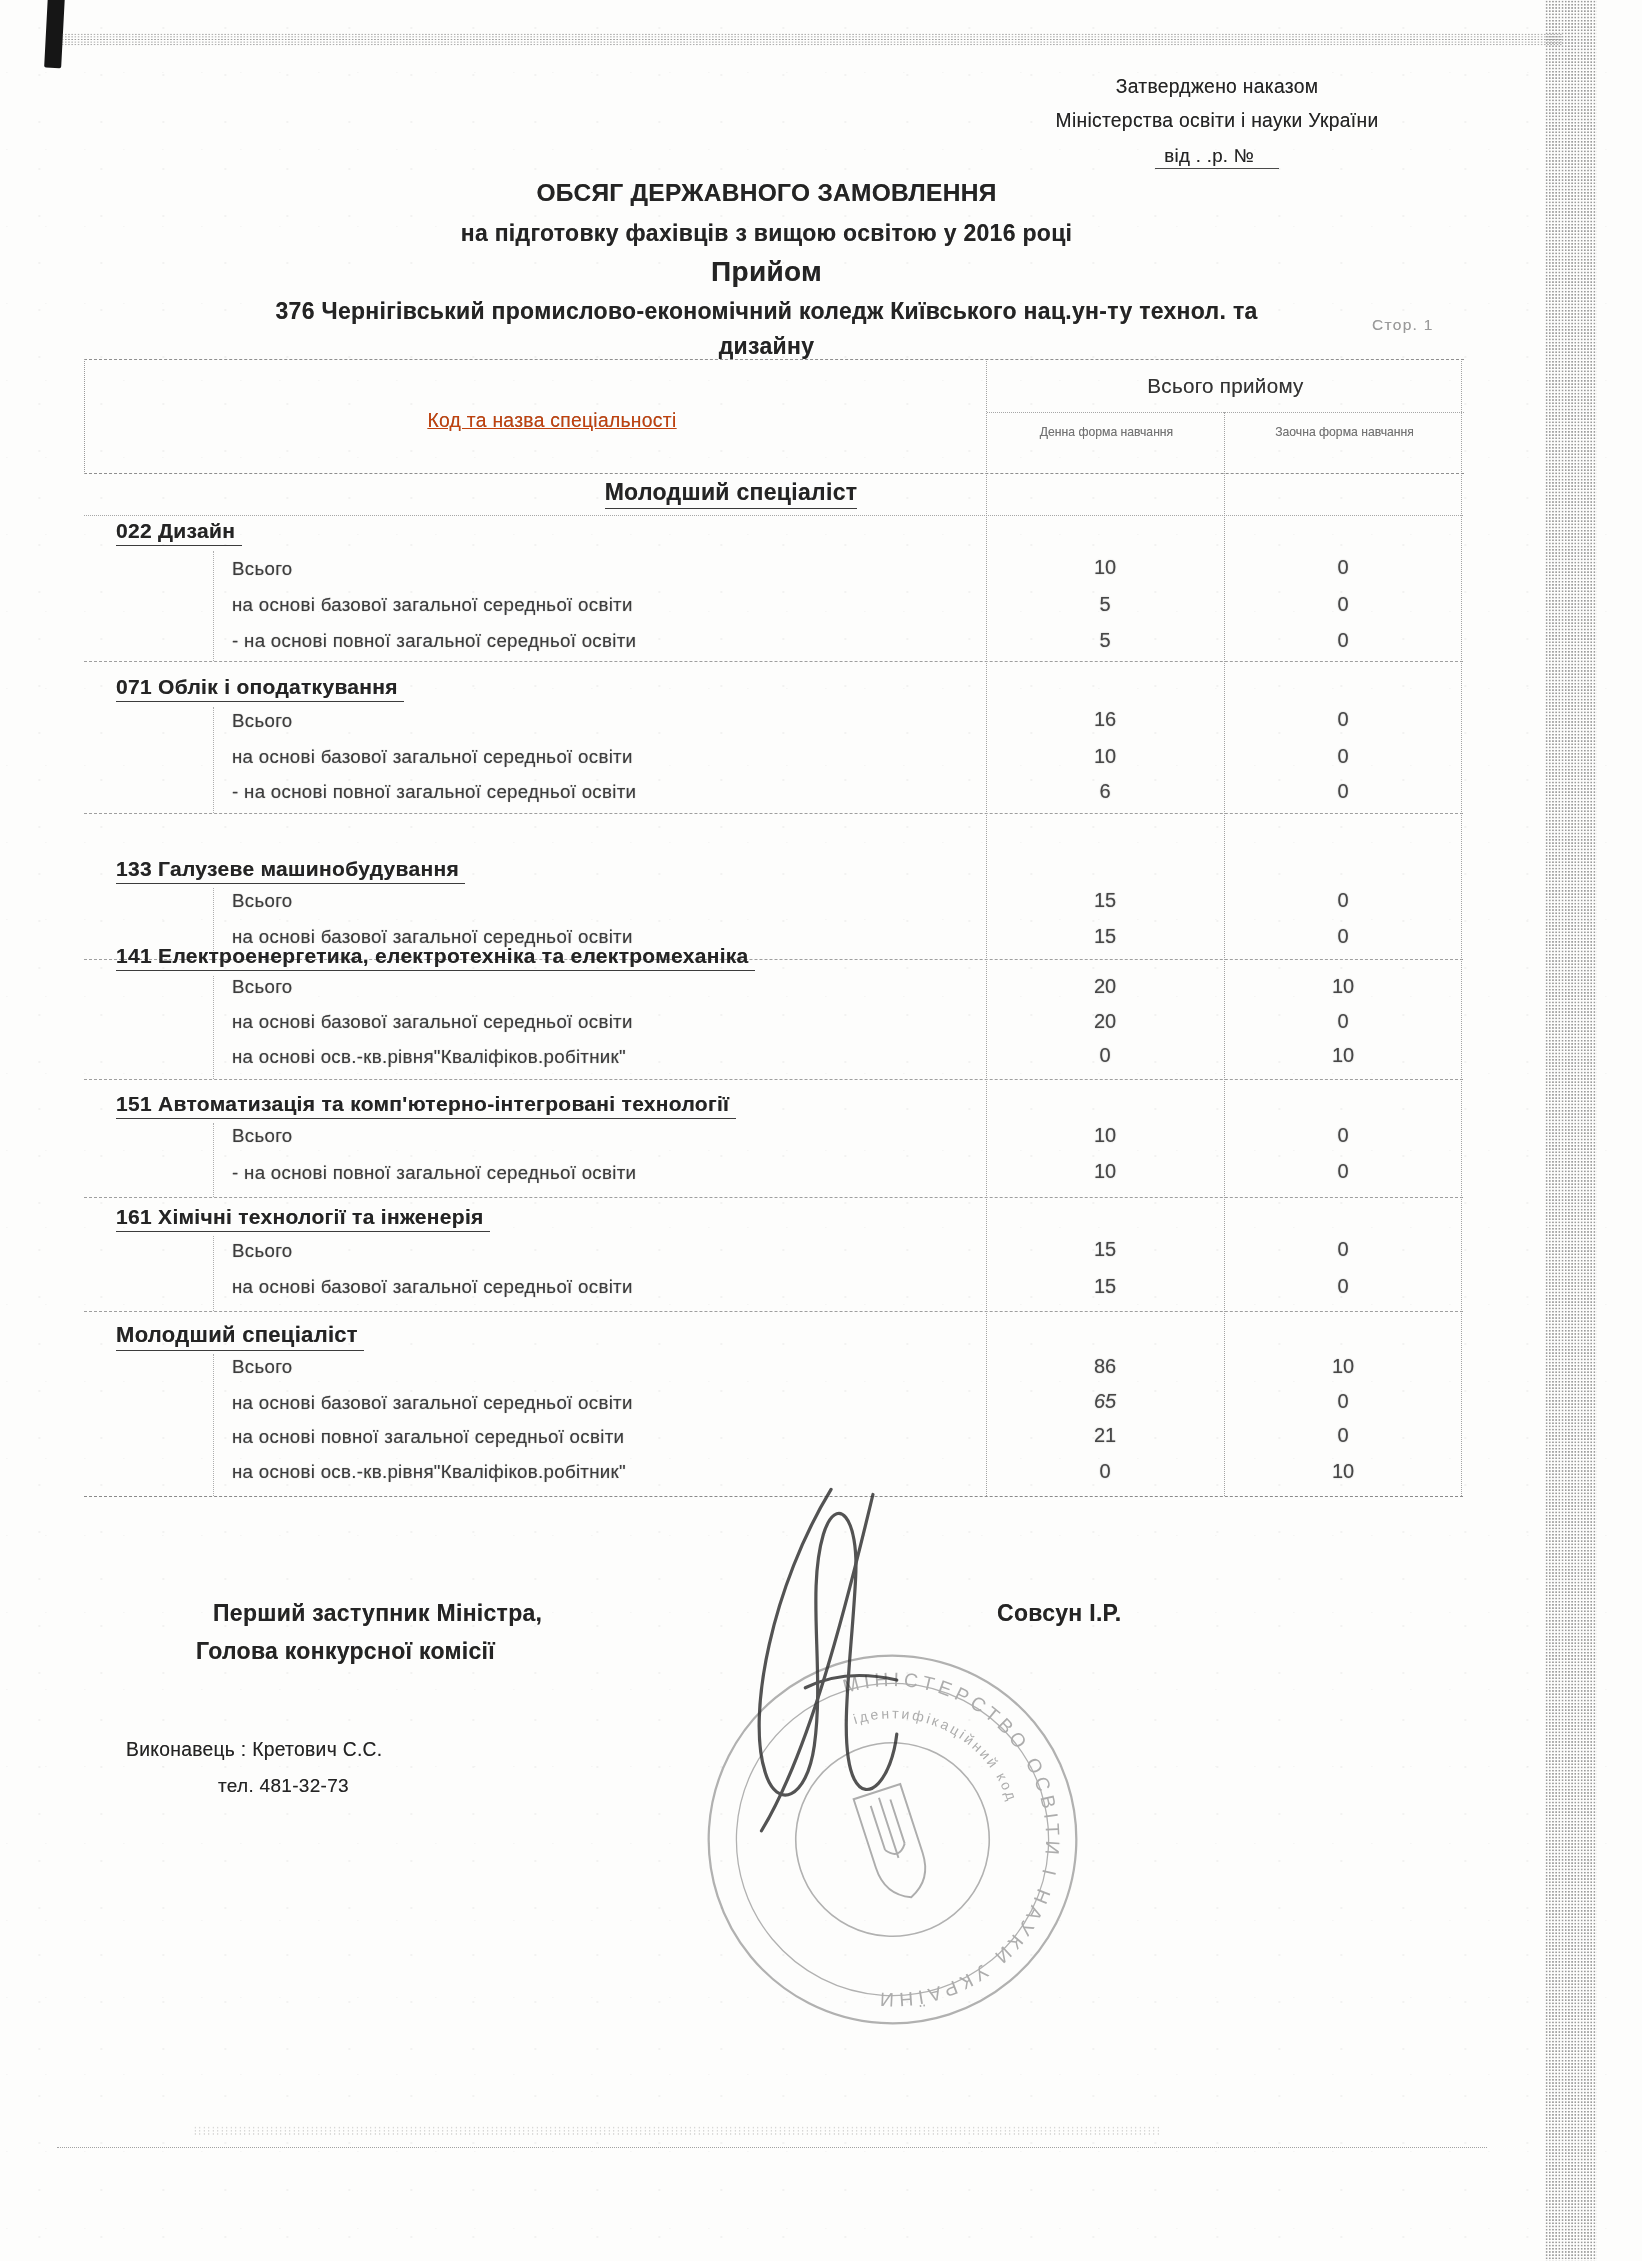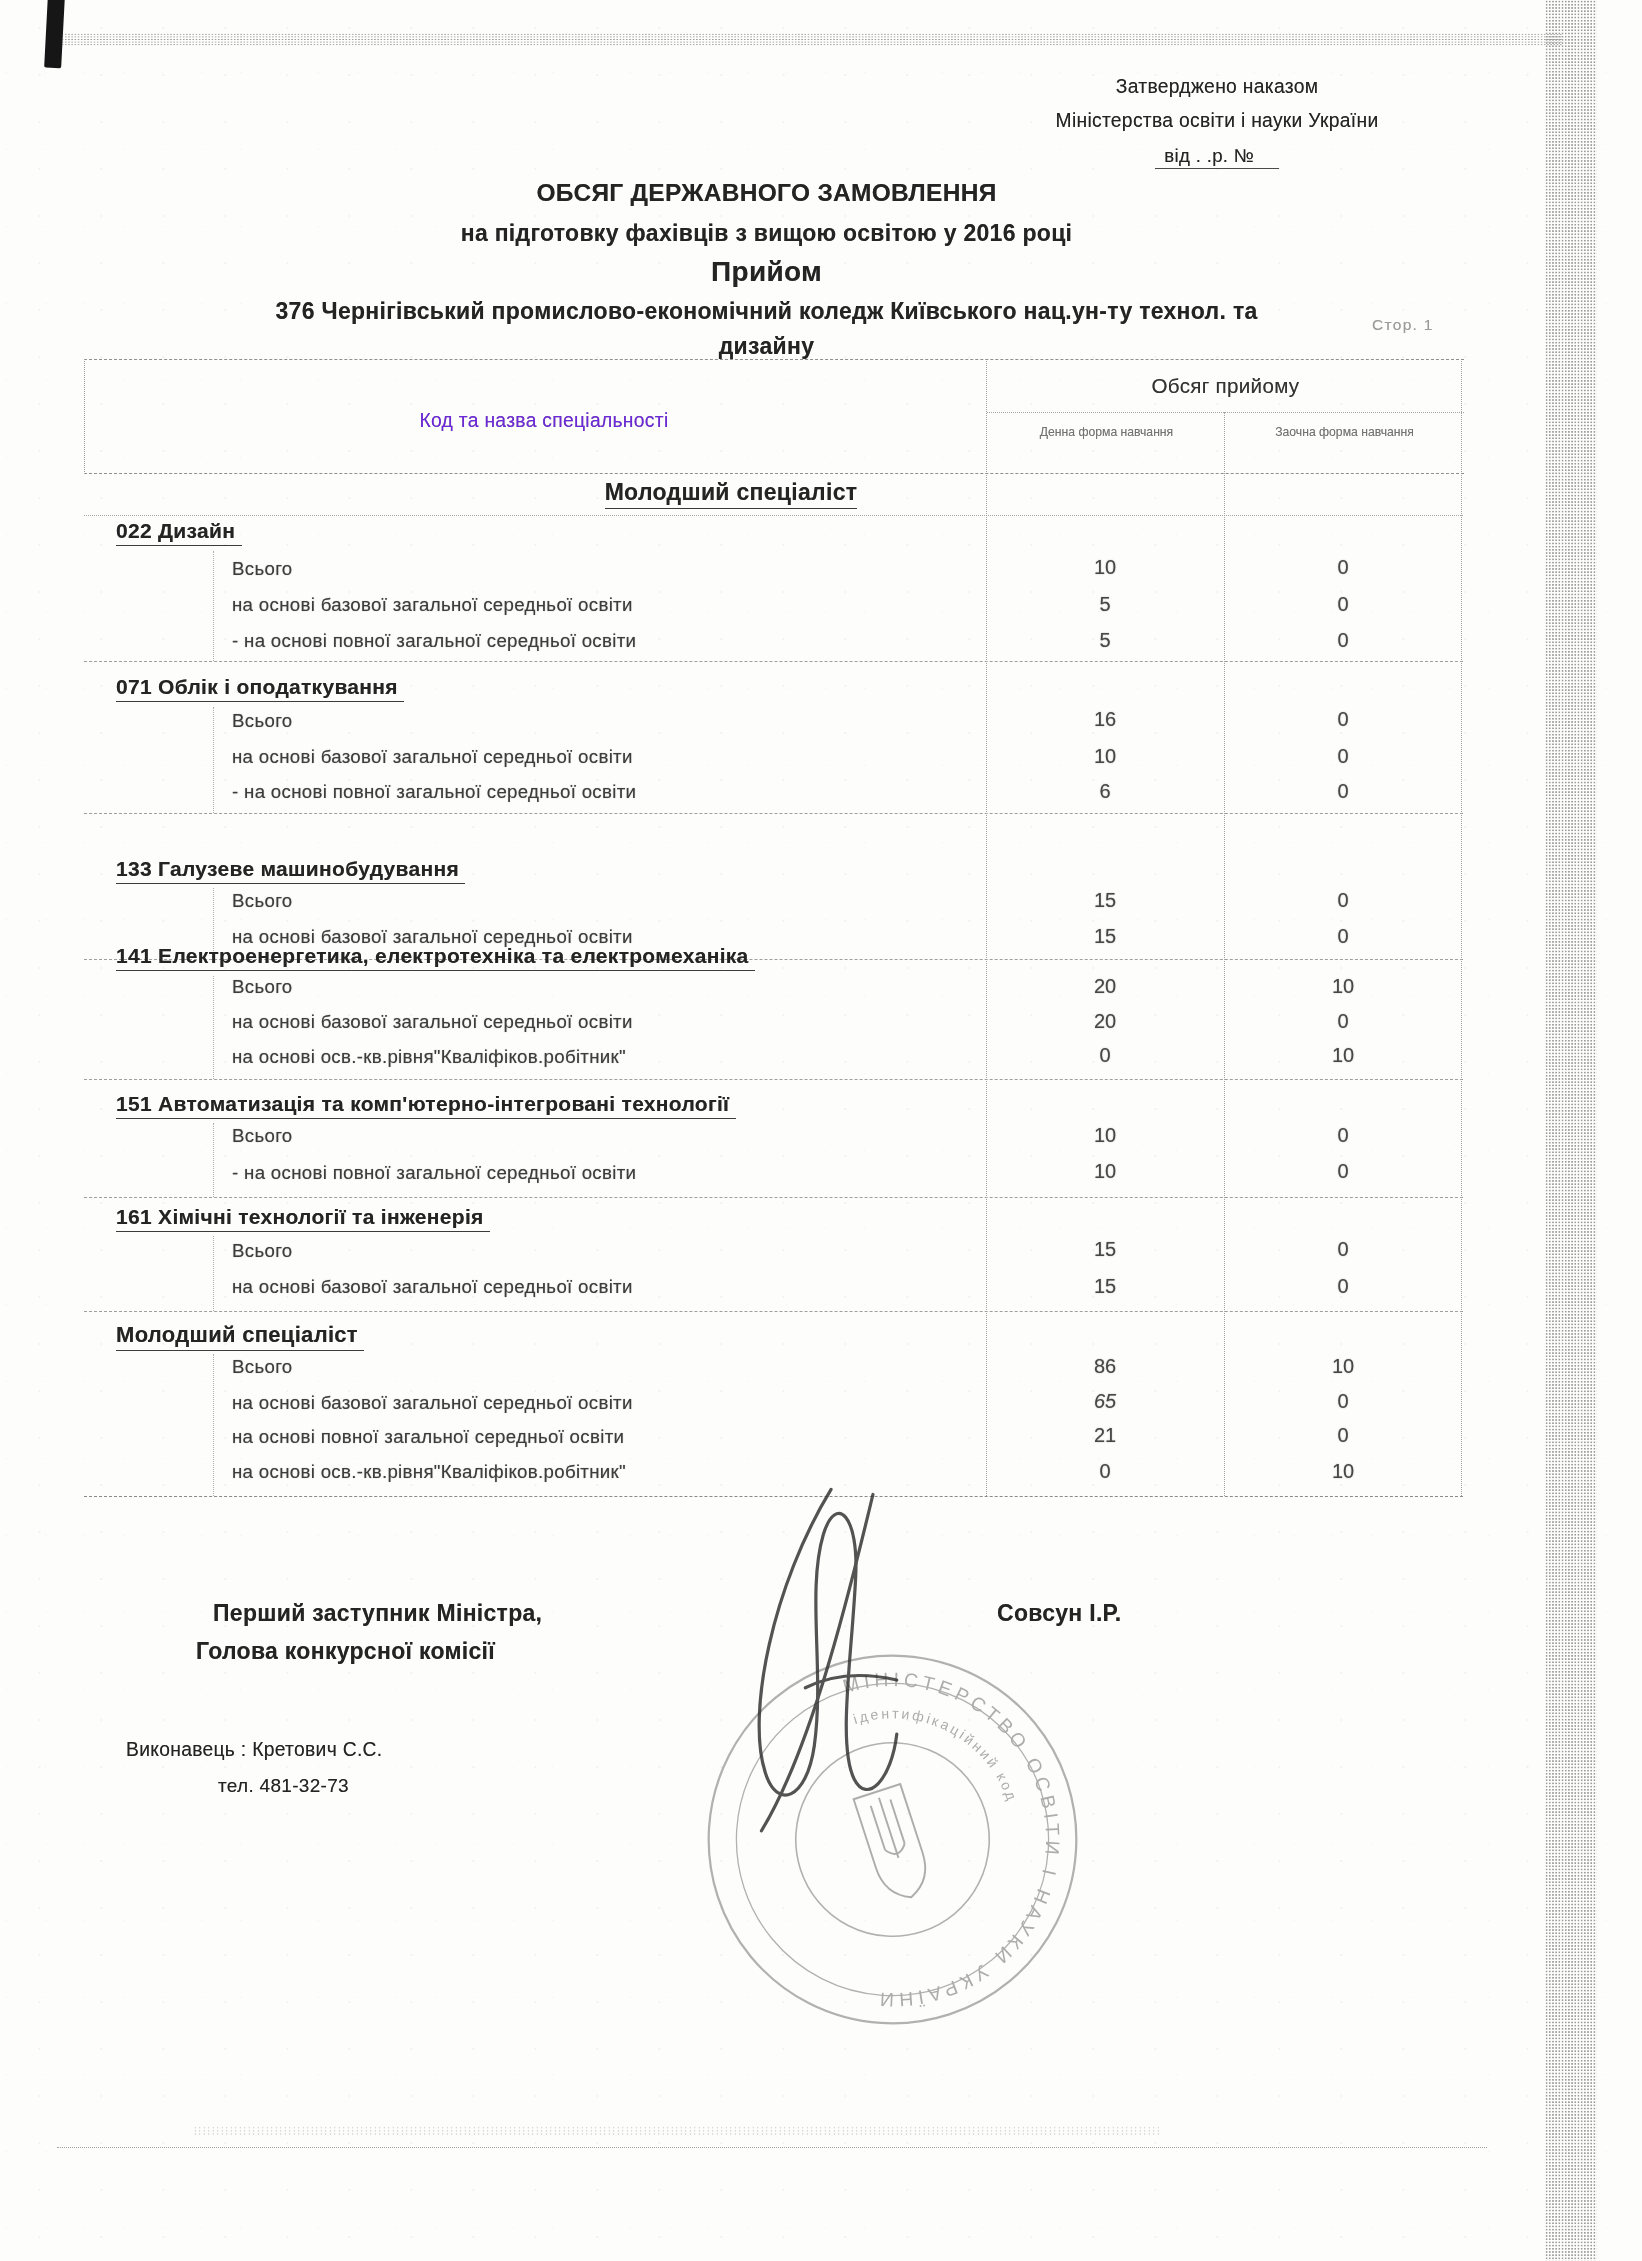--- a/index.html
+++ b/index.html
@@ -74,22 +74,22 @@
     <div class="t b ctr" style="font-size:23px;margin-top:13px;">на підготовку фахівців з вищою освітою у 2016 році</div>
     <div class="t b ctr" style="font-size:28px;margin-top:9px;">Прийом</div>
     <div class="t b ctr" style="font-size:23px;margin-top:10.3px;">376 Чернігівський промислово-економічний коледж Київського нац.ун-ту технол. та</div>
     <div class="t b ctr" style="font-size:23px;margin-top:7.7px;">дизайну</div>
   </div>
 
   <div class="abs t gray" style="left:1361px;top:316px;font-size:15.5px;letter-spacing:1.3px;margin-left:11px;">Стор. 1</div>
 
   <div class="abs" style="left:84px;top:359px;width:1379px;height:113px;
        border-top:1.9px dashed #8f8f8f;border-bottom:1.9px dashed #8f8f8f;border-left:1.3px dotted #9a9a9a;">
-    <div class="abs t ctr" style="left:8px;top:50px;width:902px;font-size:19.3px;color:#6d28d9;">Код та назва спеціальності</div>
-    <div class="abs t ctr" style="left:902px;top:14px;width:477px;font-size:20.6px;color:#333;">Обсяг прийому</div>
+    <div class="abs t ctr" style="left:16px;top:50px;width:902px;font-size:19.3px;color:#c2410c;text-decoration:underline;">Код та назва спеціальності</div>
+    <div class="abs t ctr" style="left:902px;top:14px;width:477px;font-size:20.6px;color:#333;">Всього прийому</div>
     <div class="hline thin" style="left:902px;top:52px;width:477px;"></div>
     <div class="abs subhead" style="left:928px;top:64px;width:187px;">Денна форма навчання</div>
     <div class="abs subhead" style="left:1166px;top:64px;width:187px;">Заочна форма навчання</div>
   </div>
 
   <div class="vline" style="left:986px;top:359px;height:1137px;"></div>
   <div class="vline" style="left:1224px;top:412px;height:1084px;"></div>
   <div class="vline" style="left:1461px;top:359px;height:1137px;"></div>
 
   <div class="abs ctr" style="left:0;top:479px;width:1462px;">

